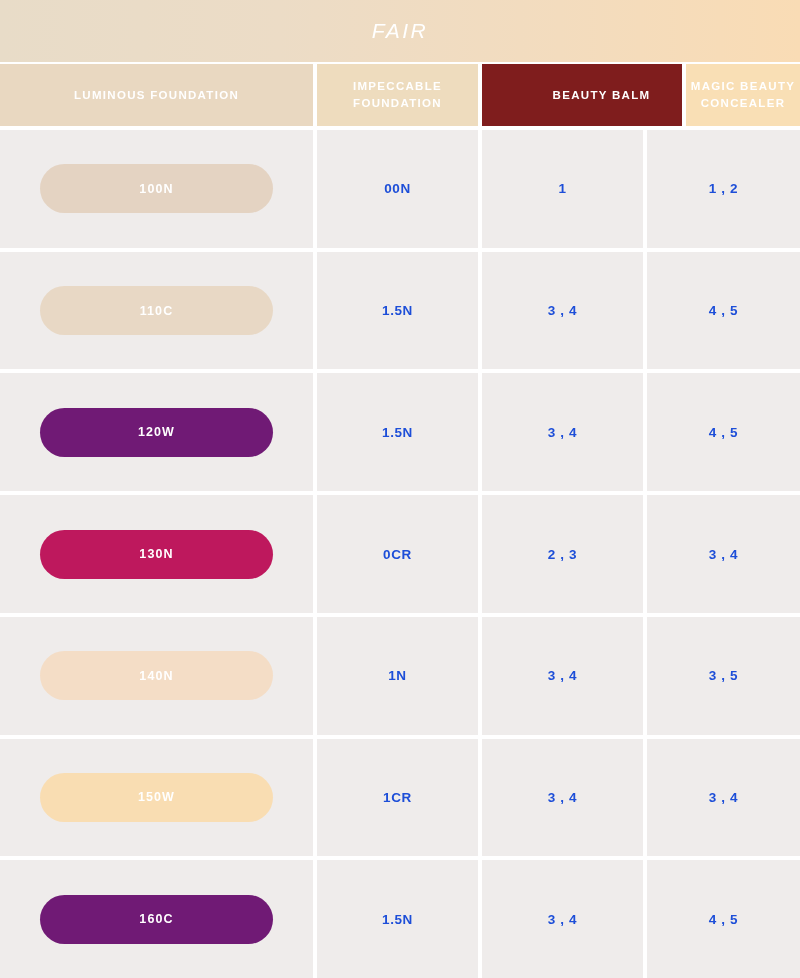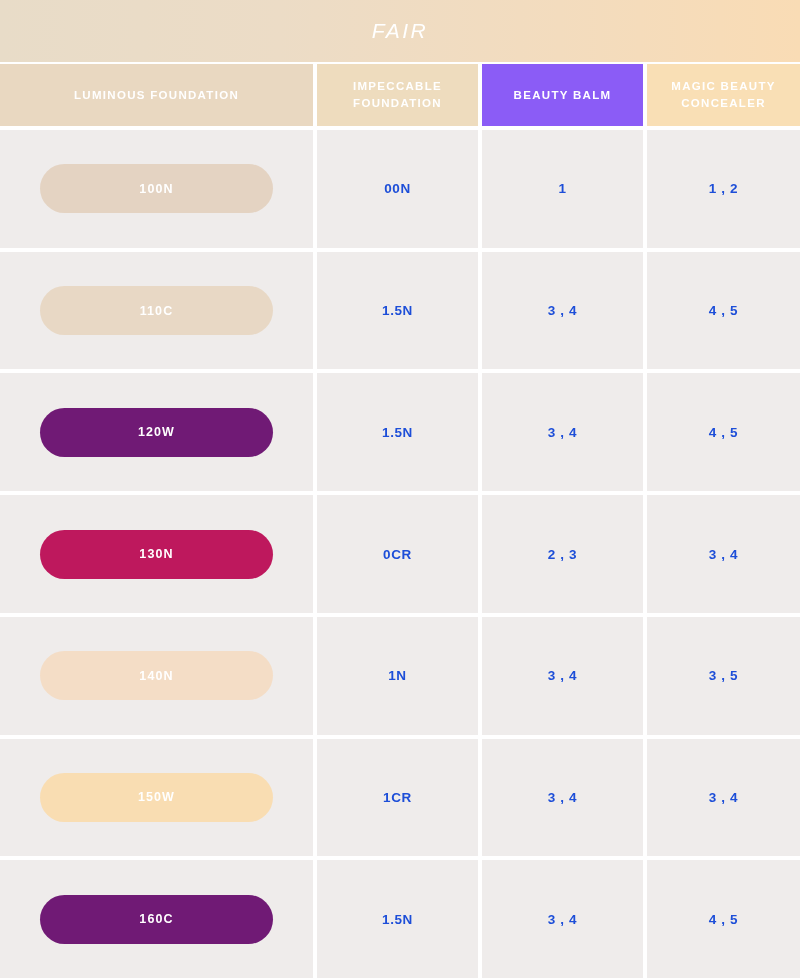--- a/index.html
+++ b/index.html
@@ -55,21 +55,21 @@
     justify-content: center;
     text-align: center;
     color: #ffffff;
     font-size: 11.5px;
     font-weight: 700;
     letter-spacing: 1.3px;
     line-height: 1.45;
   }
   .header-cell.c0 { flex: 0 0 313px; background: #e9d8c1; }
   .header-cell.c1 { flex: 0 0 161px; background: #eedcbe; }
-  .header-cell.c2 { flex: 0 0 161px; background: #8b5cf6; }
+  .header-cell.c2 { flex: 0 0 161px; background: #7f1d1d; padding-left: 39px; }
   .header-cell.c3 { flex: 1 1 auto; background: #f9dfb5; }
 
   
   .body-rows {
     flex: 1 1 auto;
     display: flex;
     flex-direction: column;
     gap: 4px;
     padding-top: 4px;
     background: #ffffff;

